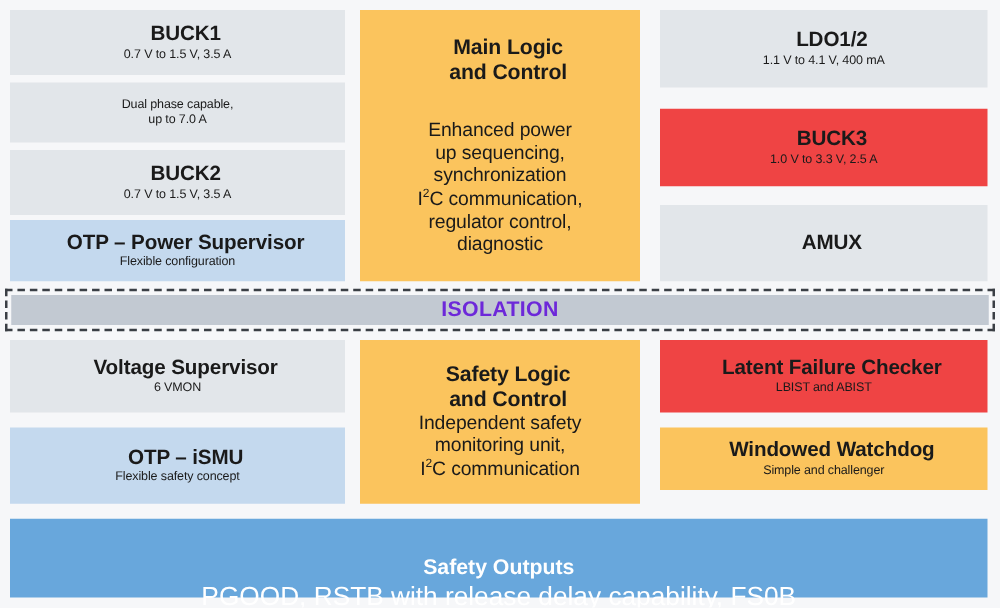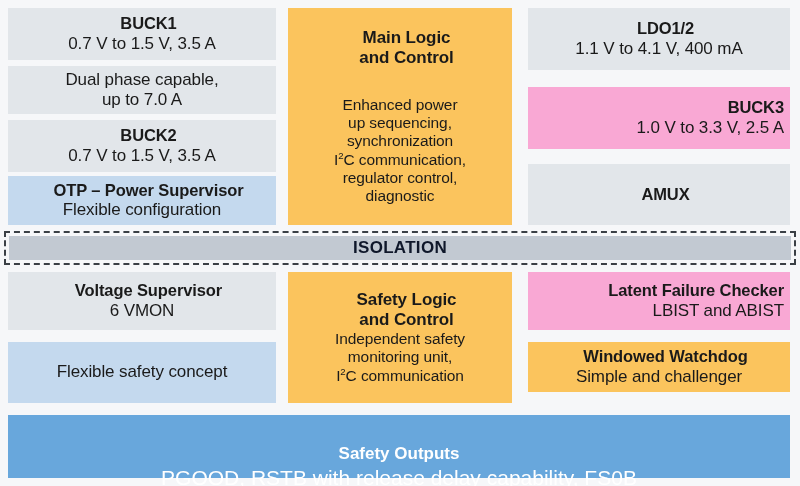--- a/index.html
+++ b/index.html
@@ -26,31 +26,31 @@
     padding: 2px 6px;
   }
   .block .title {
     font-weight: bold;
     font-size: 16.5px;
     letter-spacing: -0.1px;
     padding-left: 13px;
   }
   .block .sub {
     font-weight: normal;
-    font-size: 17px;
+    font-size: 10px;
     letter-spacing: -0.1px;
   }
   .block.big .title { font-size: 17px; }
   .block.big .sub { font-size: 15.5px; }
 
   
   .fill-gray   { background: #e2e6ea; }
   .fill-blue   { background: #c4d9ee; }
   .fill-orange { background: #fbc45d; }
-  .fill-lorange{ background: #f9a8d4; align-items: flex-end; }
+  .fill-lorange{ background: #ef4444; }
 
   
   .col-left  { left: 8px;   width: 268px; }
   .col-mid   { left: 288px; width: 224px; }
   .col-right { left: 528px; width: 262px; }
 
   
   #isolation-band {
     position: absolute;
     left: 4px; top: 231px;
@@ -58,21 +58,21 @@
     border: 2px dashed #3a3f45;
     padding: 3px;
     background: #f6f7f9;
   }
   #isolation-band .inner {
     width: 100%; height: 100%;
     background: #c2c9d2;
     display: flex; align-items: center; justify-content: center;
   }
   #isolation-band .title {
-    font-weight: bold; font-size: 17px; color: #0f172a;
+    font-weight: bold; font-size: 17px; color: #6d28d9;
     letter-spacing: 0.3px;
   }
 
   
   #safety-outputs {
     position: absolute;
     left: 8px; top: 415px;
     width: 782px; height: 63px;
     background: #68a7dc;
     display: flex; flex-direction: column;
@@ -133,20 +133,21 @@
       <div class="title">ISOLATION</div>
     </div>
   </div>
 
   <div class="block col-left fill-gray" style="top:272px; height:58px;">
     <div class="title">Voltage Supervisor</div>
     <div class="sub">6 VMON</div>
   </div>
 
   <div class="block col-left fill-blue" style="top:342px; height:61px;">
+    <div class="title">OTP – iSMU</div>
     <div class="sub">Flexible safety concept</div>
   </div>
 
   <div class="block col-mid fill-orange big" style="top:272px; height:131px;">
     <div class="title">Safety Logic<br>and Control</div>
     <div class="sub">Independent safety<br>monitoring unit,<br>I<sup>2</sup>C communication</div>
   </div>
 
   <div class="block col-right fill-lorange" style="top:272px; height:58px;">
     <div class="title">Latent Failure Checker</div>

